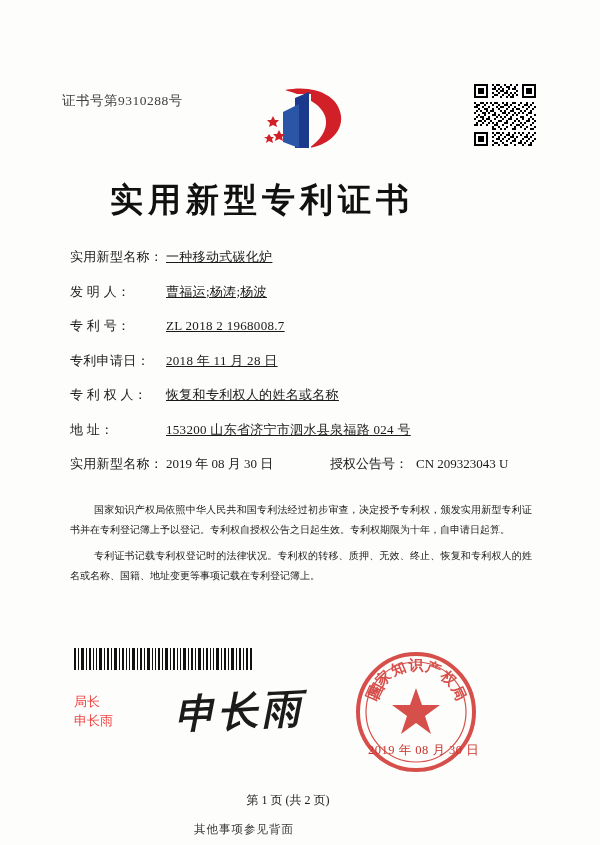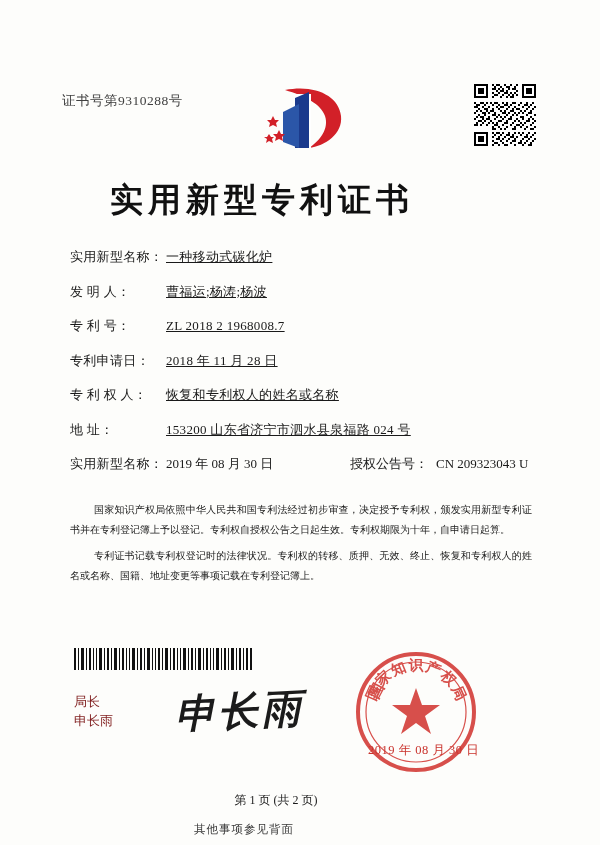--- a/index.html
+++ b/index.html
@@ -80,21 +80,21 @@
     letter-spacing: 0.3px;
     white-space: nowrap;
   }
   .field-value {
     flex: 1 1 auto;
     letter-spacing: 0.3px;
     text-decoration: underline;
   }
   .field-row.dual .field-label2 {
     flex: 0 0 auto;
-    margin-left: 24px;
+    margin-left: 4px;
     white-space: nowrap;
   }
   .field-row.dual .field-value1 {
     flex: 0 0 160px;
   }
   .field-row.dual .field-value2 {
     flex: 1 1 auto;
     margin-left: 8px;
   }
 
@@ -120,21 +120,21 @@
     width: 178px;
     height: 22px;
   }
 
   .director-block {
     position: absolute;
     left: 74px;
     top: 692px;
     font-size: 13px;
     line-height: 19px;
-    color: #7f1d1d;
+    color: #ef4444;
   }
   .signature {
     position: absolute;
     left: 175px;
     top: 684px;
     font-size: 40px;
     color: #1b1b1b;
     font-family: "Liberation Serif", "DejaVu Serif", serif;
     font-style: italic;
     letter-spacing: 3px;
@@ -154,21 +154,21 @@
     left: 368px;
     top: 742px;
     font-size: 12.5px;
     color: #c9322c;
     letter-spacing: 0.5px;
   }
 
   .page-no {
     position: absolute;
     top: 792px;
-    left: 4px;
+    left: 16px;
     width: 544px;
     text-align: center;
     font-size: 12px;
     color: #1a1a1a;
   }
   .footer-note {
     position: absolute;
     top: 822px;
     left: 0;
     width: 488px;

